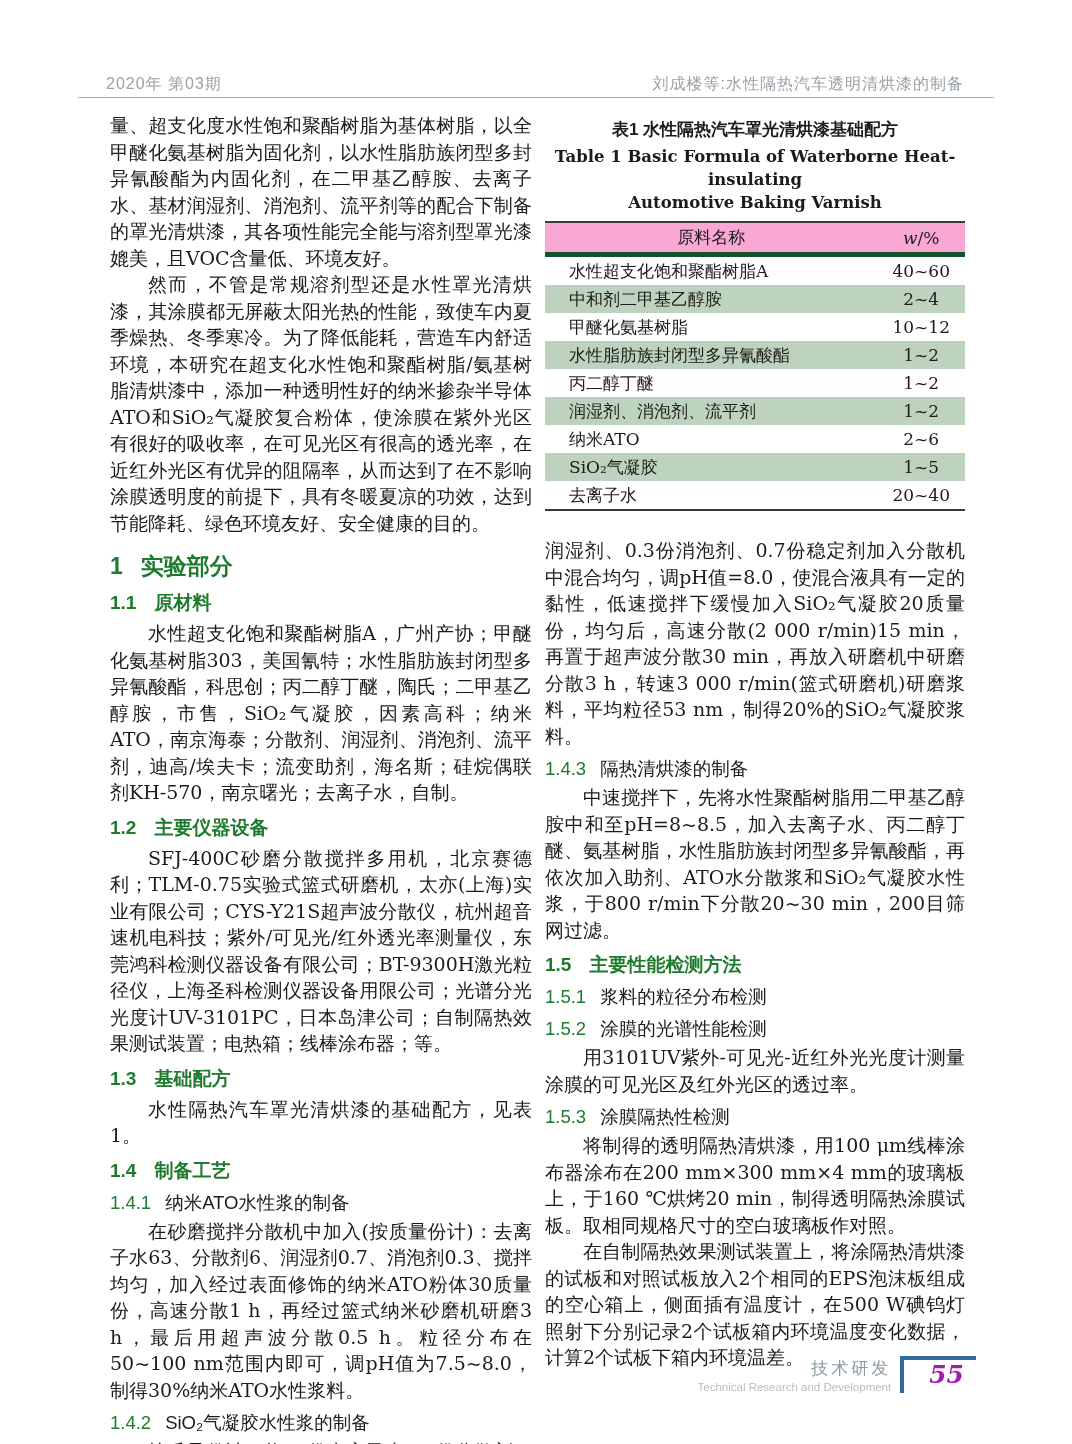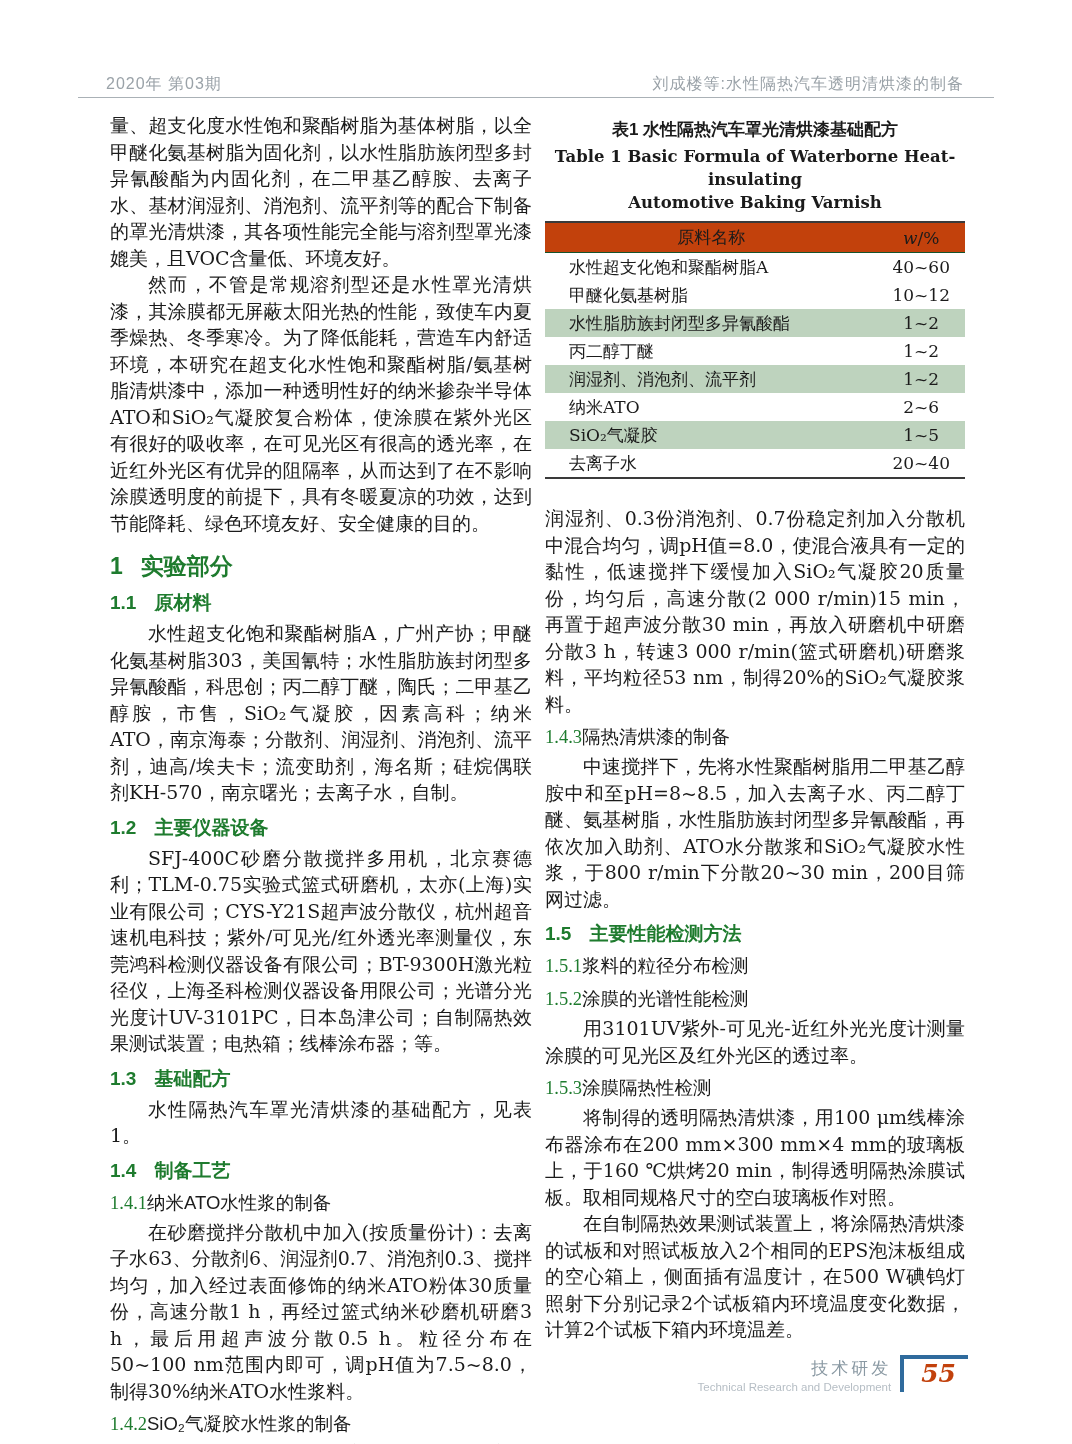--- a/index.html
+++ b/index.html
@@ -21,45 +21,45 @@
   .body{margin:0;font-size:19px;line-height:26.5px;text-align:justify;text-justify:inter-ideograph;}
   .indent{text-indent:2em;}
 
   .h1{margin:15px 0 9px 0;font-family:"Liberation Sans",sans-serif;font-weight:bold;
       font-size:23px;line-height:30px;}
   .h2{margin:9px 0 5px 0;font-family:"Liberation Sans",sans-serif;font-weight:bold;
       font-size:19px;line-height:25px;}
   .h3{margin:7px 0 3px 0;font-family:"Liberation Sans",sans-serif;font-weight:normal;
       font-size:18.5px;line-height:25px;color:#1b1b1b;}
   .h1 .num,.h2 .num{margin-right:18px;}
-  .h3 .num{margin-right:0;font-family:Liberation Serif, serif;}
+  .h3 .num{margin-right:14px;}
   .green{color:#1e7b2e;}
 
   
   .tbl-block{margin:0 0 26px 0;}
   .tbl-title-cn{text-align:center;font-family:"Liberation Sans",sans-serif;font-weight:bold;
                 font-size:17px;line-height:23px;margin-bottom:4px;}
   .tbl-title-en{text-align:center;font-weight:bold;font-size:16.5px;line-height:23px;}
   table.t1{width:100%;border-collapse:collapse;margin-top:7px;font-size:17px;
            border-top:2px solid #3a3a3a;border-bottom:2px solid #3a3a3a;}
-  table.t1 th{font-weight:normal;height:27px;background:#c2410c;border-bottom:1px solid #14532d;
+  table.t1 th{font-weight:normal;height:27px;background:#f9a8d4;border-bottom:5px solid #14532d;
               text-align:center;padding:1px 4px;}
   table.t1 td{height:26px;padding:1px 4px;}
   table.t1 td.c1{text-align:left;padding-left:24px;}
   table.t1 td.c2{text-align:center;}
   table.t1 tr.alt{background:#bed3be;}
   .witalic{font-style:italic;}
 
   
-  .footer{position:absolute;top:1354px;right:104px;display:flex;align-items:center;}
+  .footer{position:absolute;top:1354px;right:96px;display:flex;align-items:flex-end;}
   .footer-text{text-align:right;margin-right:9px;padding-top:3px;}
   .footer-cn{font-size:17px;color:#8a99a3;font-family:"Liberation Sans",sans-serif;letter-spacing:3px;}
   .footer-en{font-size:11.5px;color:#b6bec5;font-family:"Liberation Sans",sans-serif;margin-top:1px;padding-left:27px;}
   .footer-num{border-top:4px solid #2f6b9d;border-left:4px solid #2f6b9d;
-              padding:1px 12px 4px 17px;color:#c2410c;font-size:25px;line-height:28px;
+              padding:1px 12px 4px 25px;color:#a21caf;font-size:25px;line-height:28px;
               font-style:italic;font-weight:bold;font-family:"DejaVu Serif",serif;}
 </style>
 </head>
 <body>
 
 <div class="page">
 
   <div class="hdr-issue">2020年 第03期</div>
   <div class="hdr-title">刘成楼等:水性隔热汽车透明清烘漆的制备</div>
   <div class="hdr-rule"></div>
@@ -98,20 +98,24 @@
         <thead>
           <tr>
             <th>原料名称</th>
             <th><span class="witalic">w</span><span>/%</span></th>
           </tr>
         </thead>
         <tbody>
           <tr>
               <td class="c1">水性超支化饱和聚酯树脂A</td>
               <td class="c2">40~60</td>
+            </tr>
+          <tr class="alt">
+              <td class="c1">中和剂二甲基乙醇胺</td>
+              <td class="c2">2~4</td>
             </tr>
           <tr>
               <td class="c1">甲醚化氨基树脂</td>
               <td class="c2">10~12</td>
             </tr>
           <tr class="alt">
               <td class="c1">水性脂肪族封闭型多异氰酸酯</td>
               <td class="c2">1~2</td>
             </tr>
           <tr>

